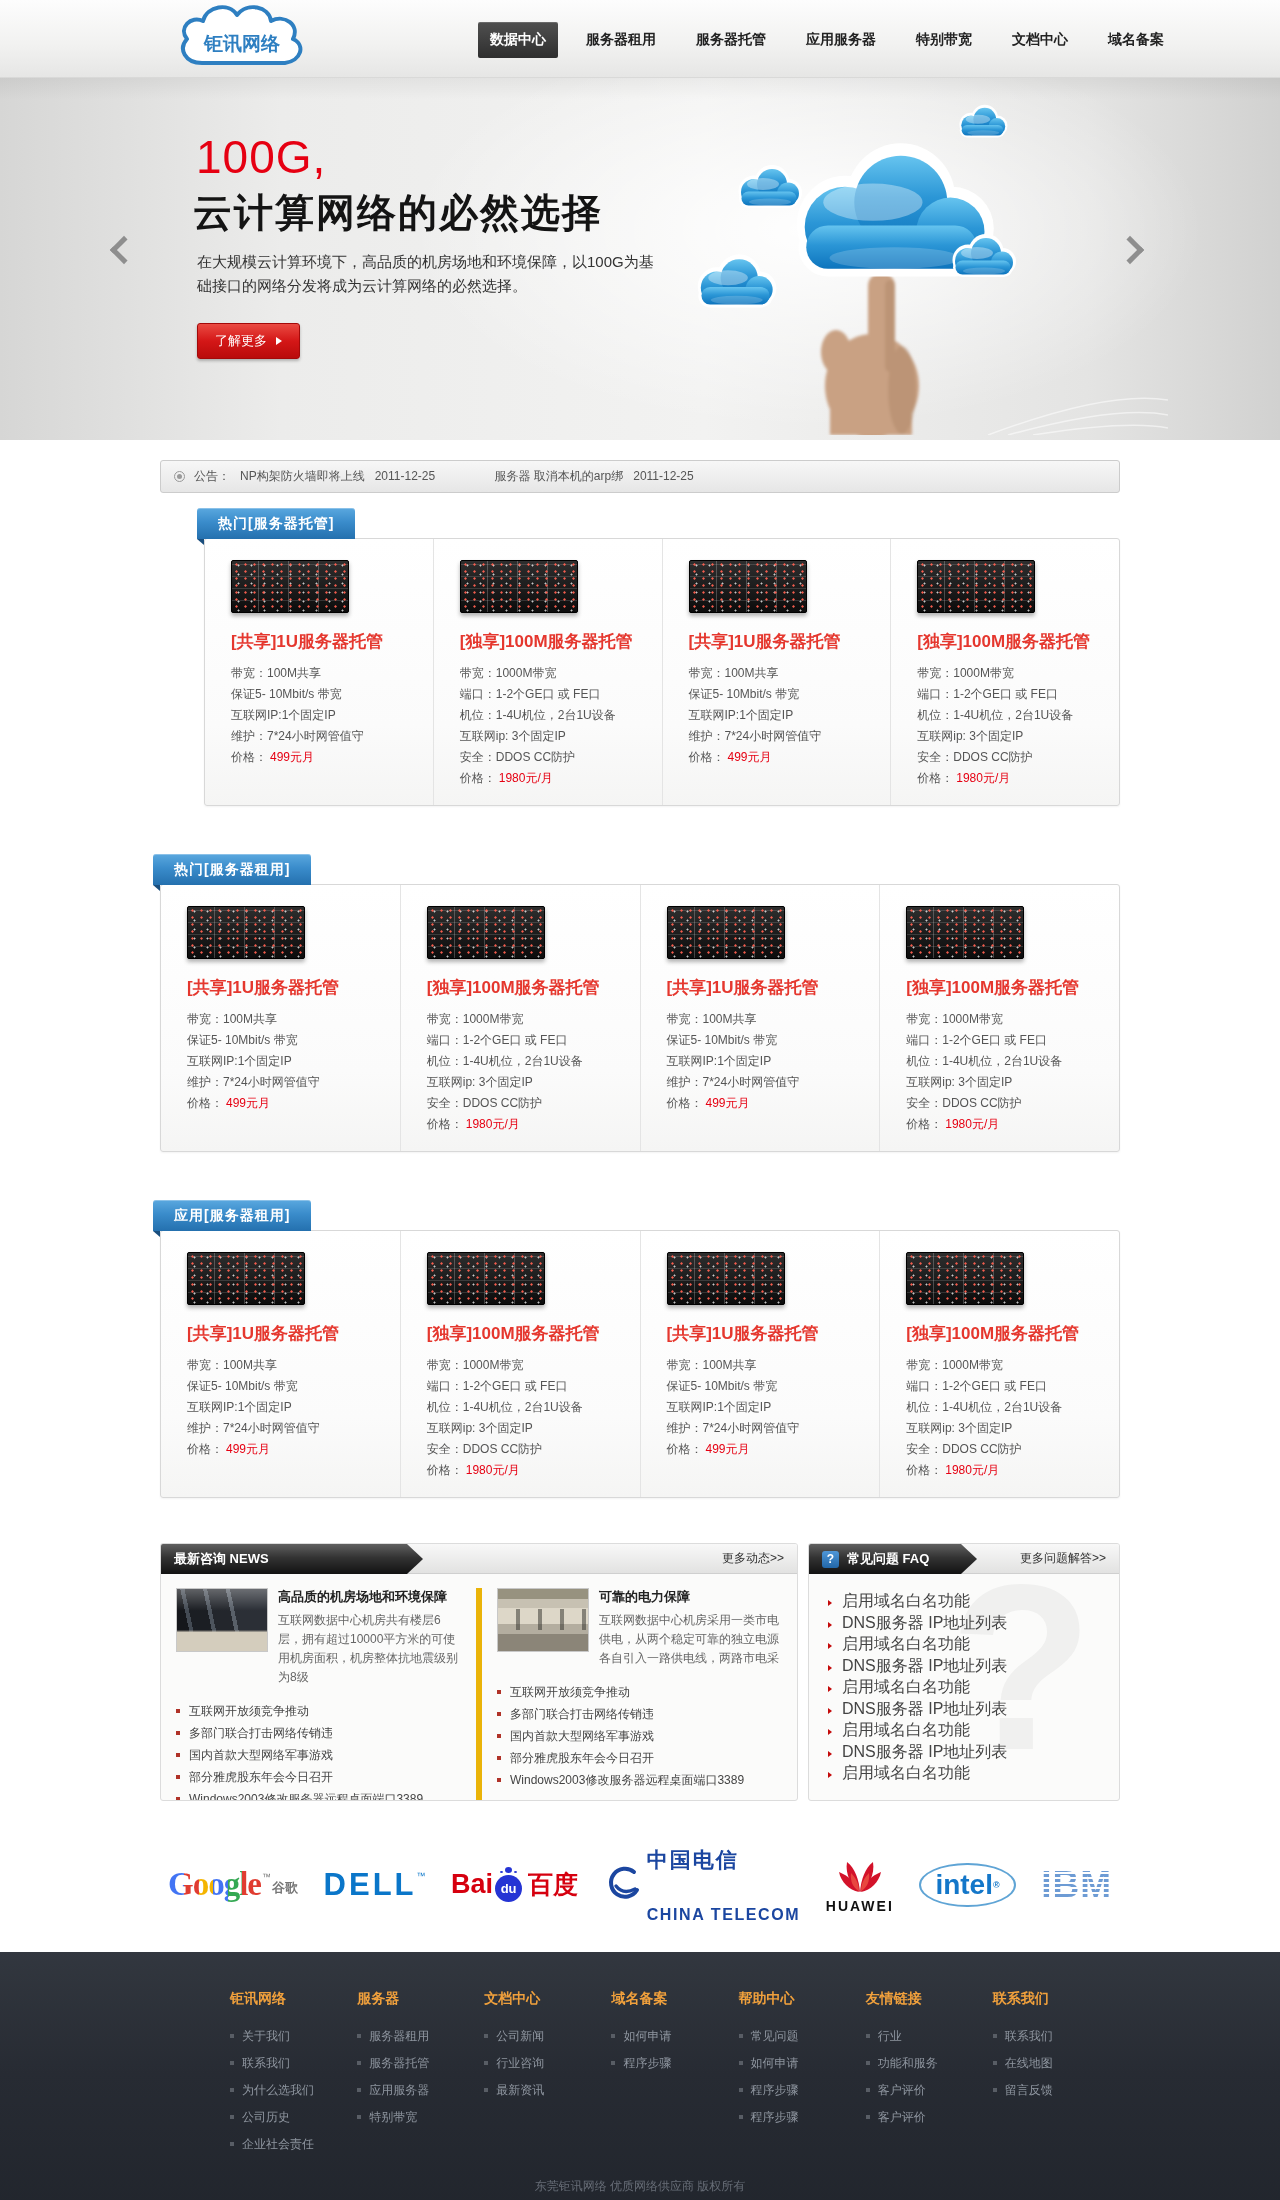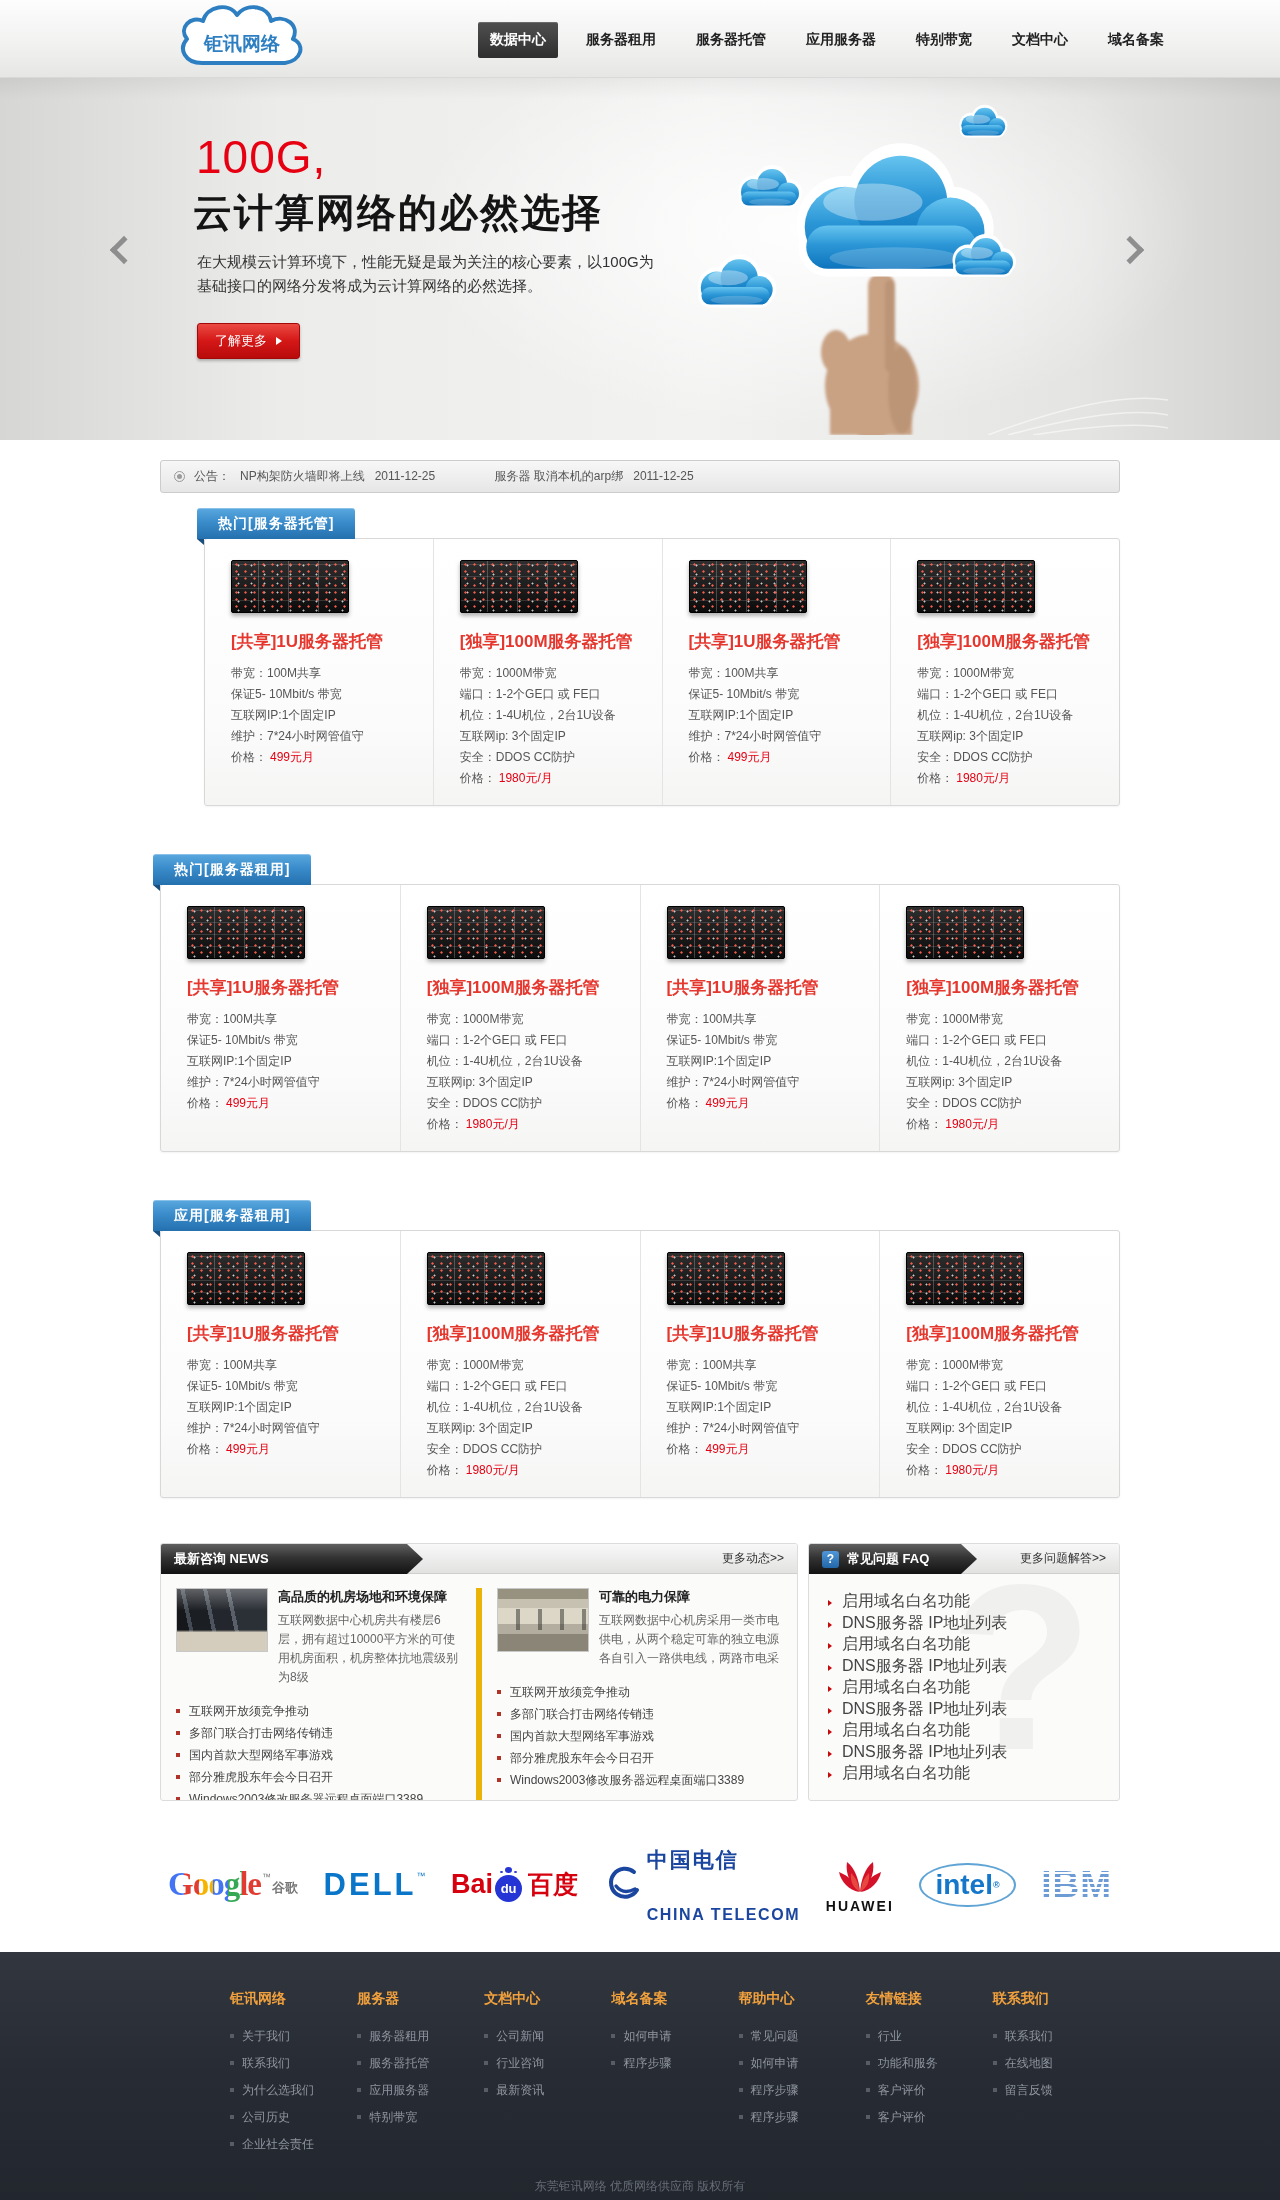--- a/index.html
+++ b/index.html
@@ -168,21 +168,21 @@
 
   <a class="nav-item">文档中心</a>
 
   <a class="nav-item">域名备案</a>
 </nav>
 </div>
 
 <div class="banner">
   <div class="hero-title-accent">100G,</div>
   <div class="hero-title">云计算网络的必然选择</div>
-  <div class="hero-desc">在大规模云计算环境下，性能无疑是最为关注的核心要素，以100G为基础接口的网络分发将成为云计算网络的必然选择。</div>
+  <div class="hero-desc">在大规模云计算环境下，高品质的机房场地和环境保障，以100G为基础接口的网络分发将成为云计算网络的必然选择。</div>
   <div class="hero-cta">
     <span>了解更多</span>
     <span class="cta-arrow"></span>
   </div>
   <div class="banner-arrow arrow-prev"></div>
   <div class="banner-arrow arrow-next"></div>
   <svg class="hero-art" width="480" height="345" viewBox="0 0 480 345">
     <defs>
       <linearGradient id="cb" x1="0" y1="0" x2="0" y2="1">
         <stop offset="0" stop-color="#66c4ef"></stop>

